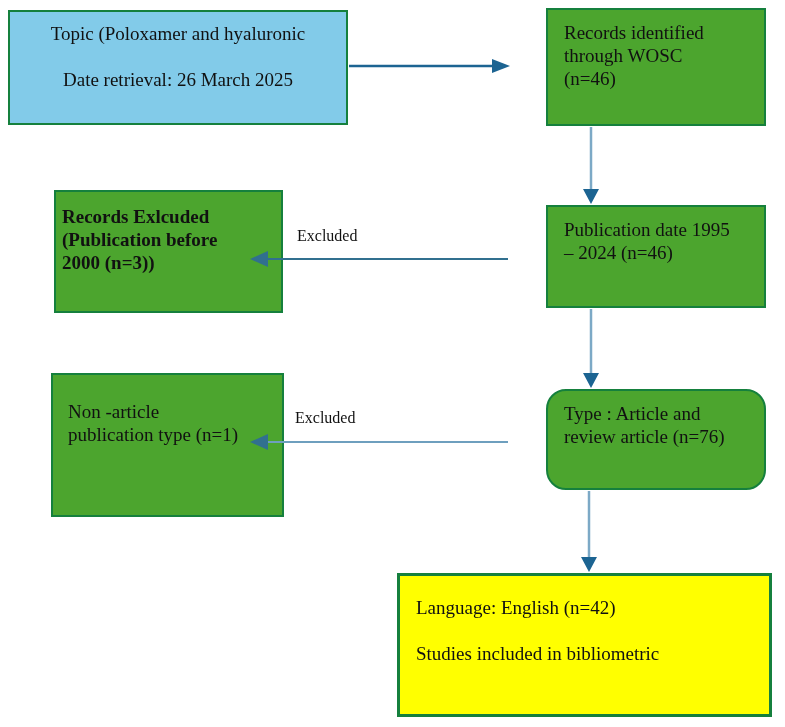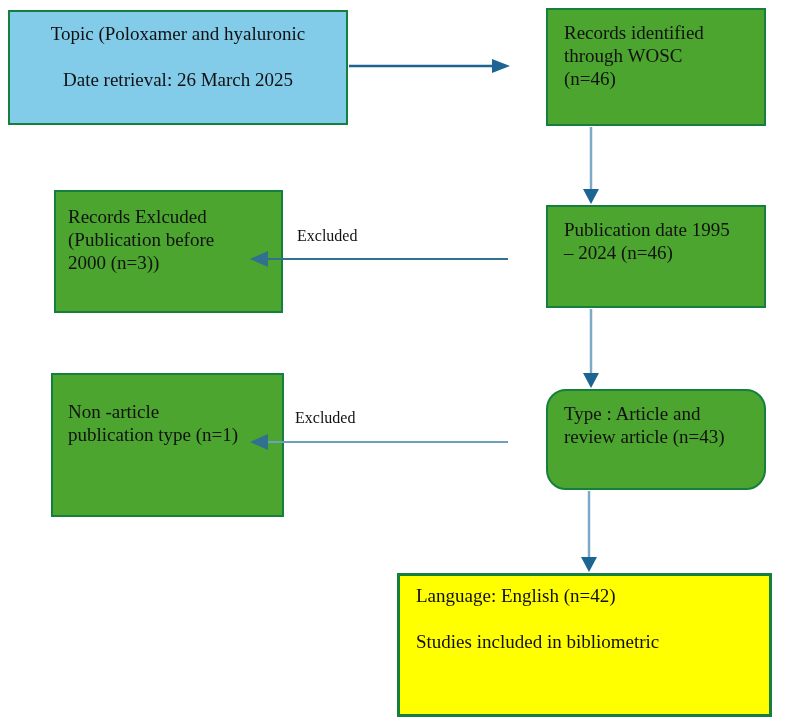--- a/index.html
+++ b/index.html
@@ -28,28 +28,28 @@
     padding: 10px 10px;
   }
   .box-green {
     background: #4CA52E;
     padding: 11px 16px;
     text-align: left;
     margin-left: 37px;
   }
   .box-records   { left: 509px; top: 8px;   width: 220px; height: 118px; }
   .box-pubdate   { left: 509px; top: 205px; width: 220px; height: 103px; }
-  .box-excluded  { left: 17px;  top: 190px; width: 229px; height: 123px; padding: 13px 12px; }
+  .box-excluded  { left: 17px;  top: 190px; width: 229px; height: 123px; padding: 13px 6px; font-weight: bold; }
   .box-nonart    { left: 14px;  top: 373px; width: 233px; height: 144px; padding: 25px 15px; }
   .box-type      { left: 509px; top: 389px; width: 220px; height: 101px; border-radius: 20px; }
   .box-included {
     left: 397px; top: 573px; width: 375px; height: 144px;
     background: #FFFF00;
     border-width: 3px;
-    padding: 8px 16px;
+    padding: 20px 16px;
     text-align: left;
   }
   .arrow-label {
     position: absolute;
     font-size: 16px;
     line-height: 20px;
     text-align: left;
     width: 120px;
   }
   #excluded-label-1 { left: 297px; top: 226px; }
@@ -88,21 +88,21 @@
     <div class="line">2000 (n=3))</div>
   </div>
 
   <div class="box box-green box-nonart">
     <div class="line">Non -article</div>
     <div class="line">publication type (n=1)</div>
   </div>
 
   <div class="box box-green box-type">
     <div class="line">Type : Article and</div>
-    <div class="line">review article (n=43)</div>
+    <div class="line">review article (n=76)</div>
   </div>
 
   <div class="box box-included">
     <div class="line">Language: English (n=42)</div>
     <div class="line para-gap">Studies included in bibliometric</div>
   </div>
 
   <div class="arrow-label" id="excluded-label-1">Excluded</div>
   <div class="arrow-label" id="excluded-label-2">Excluded</div>
 

